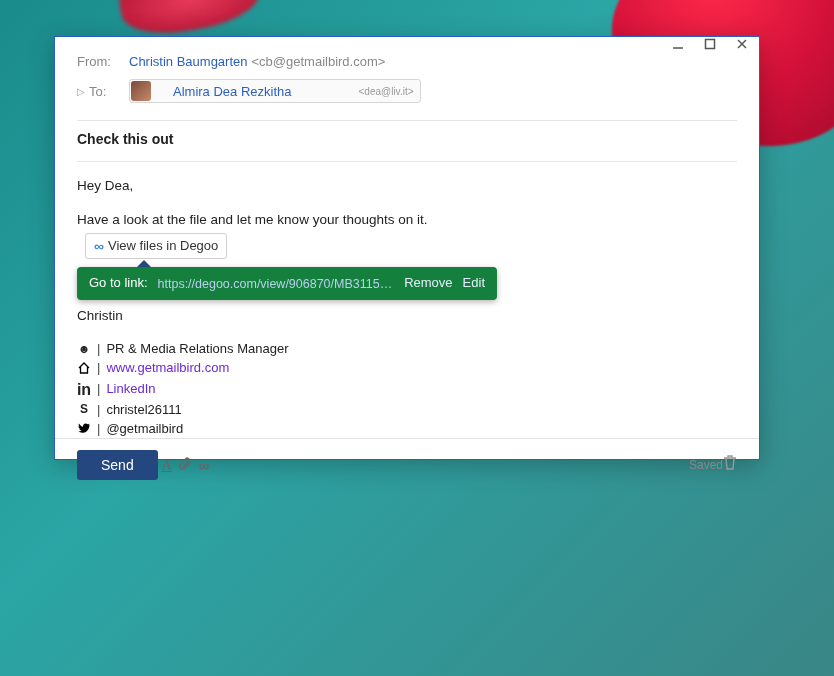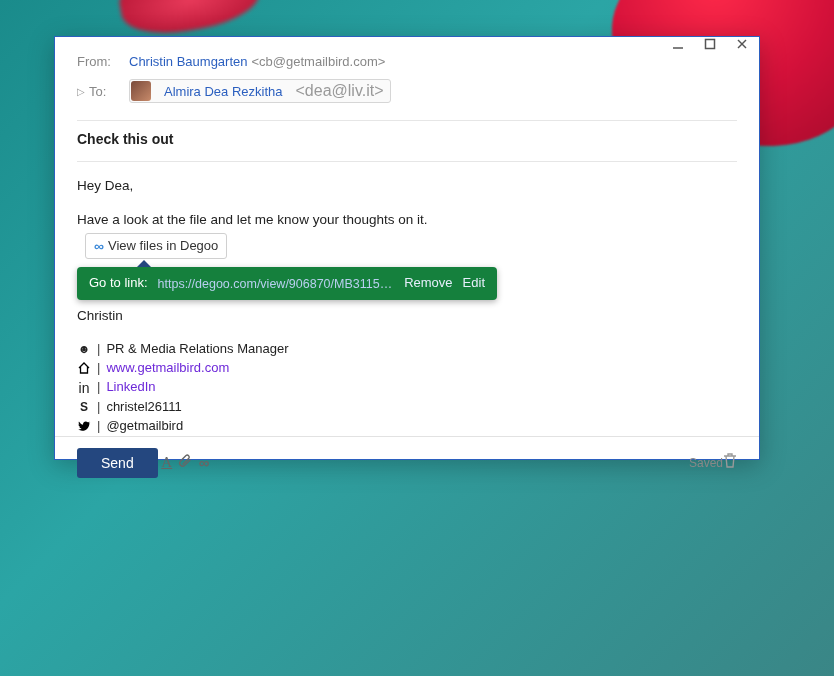--- a/index.html
+++ b/index.html
@@ -58,30 +58,30 @@
   .label { color:#888; width:52px; }
   .from-name { color:#2b5fbf; }
   .from-email { color:#888; margin-left:4px; }
   .to-row { align-items:center; margin-top:4px;}
   .expand-triangle {
     width:10px; color:#999; font-size:10px; margin-right:2px;
   }
   .chip {
     display:flex; align-items:center;
     border:1px solid #d6d6d6; border-radius:3px;
-    padding:1px 6px 1px 1px; gap:13px;
+    padding:1px 6px 1px 1px; gap:22px;
     background:#fafafa;
   }
   .avatar {
     width:20px; height:20px; border-radius:3px;
     background: linear-gradient(135deg,#7a4a3a,#c78a6a);
     display:inline-block;
   }
   .chip-name { color:#2b5fbf; font-size:13px; }
-  .chip-email { color:#999; font-size:16px; }
+  .chip-email { color:#999; font-size:10px;margin-left:45px; }
   .divider { border:none; border-top:1px solid #e6e6e6; margin:6px 22px 0 22px; }
   .subject {
     padding:10px 22px 8px 22px;
     font-weight:700; font-size:14px; color:#222;
   }
   .body-area {
     padding:14px 22px 0 22px;
     font-size:13.5px; color:#222;
     flex:1;
     position:relative;
@@ -221,21 +221,21 @@
       <div class="sig-row">
         <span class="sig-icon">
           <svg width="12" height="12" viewBox="0 0 12 12">
               <path d="M1 6 L6 1 L11 6 M2.5 5 V11 H9.5 V5" fill="none" stroke="#000" stroke-width="1.3"></path>
             </svg>
         </span>
         <span class="sig-pipe">|</span>
         <span class="sig-link red">www.getmailbird.com</span>
       </div>
       <div class="sig-row">
-        <span class="sig-icon" style="font-weight:400;font-size:14px">in</span>
+        <span class="sig-icon" style="font-weight:700;font-size:16px">in</span>
         <span class="sig-pipe">|</span>
         <span class="sig-link">LinkedIn</span>
       </div>
       <div class="sig-row">
         <span class="sig-icon" style="font-weight:700">S</span>
         <span class="sig-pipe">|</span>
         <span>christel26111</span>
       </div>
       <div class="sig-row">
         <span class="sig-icon">

